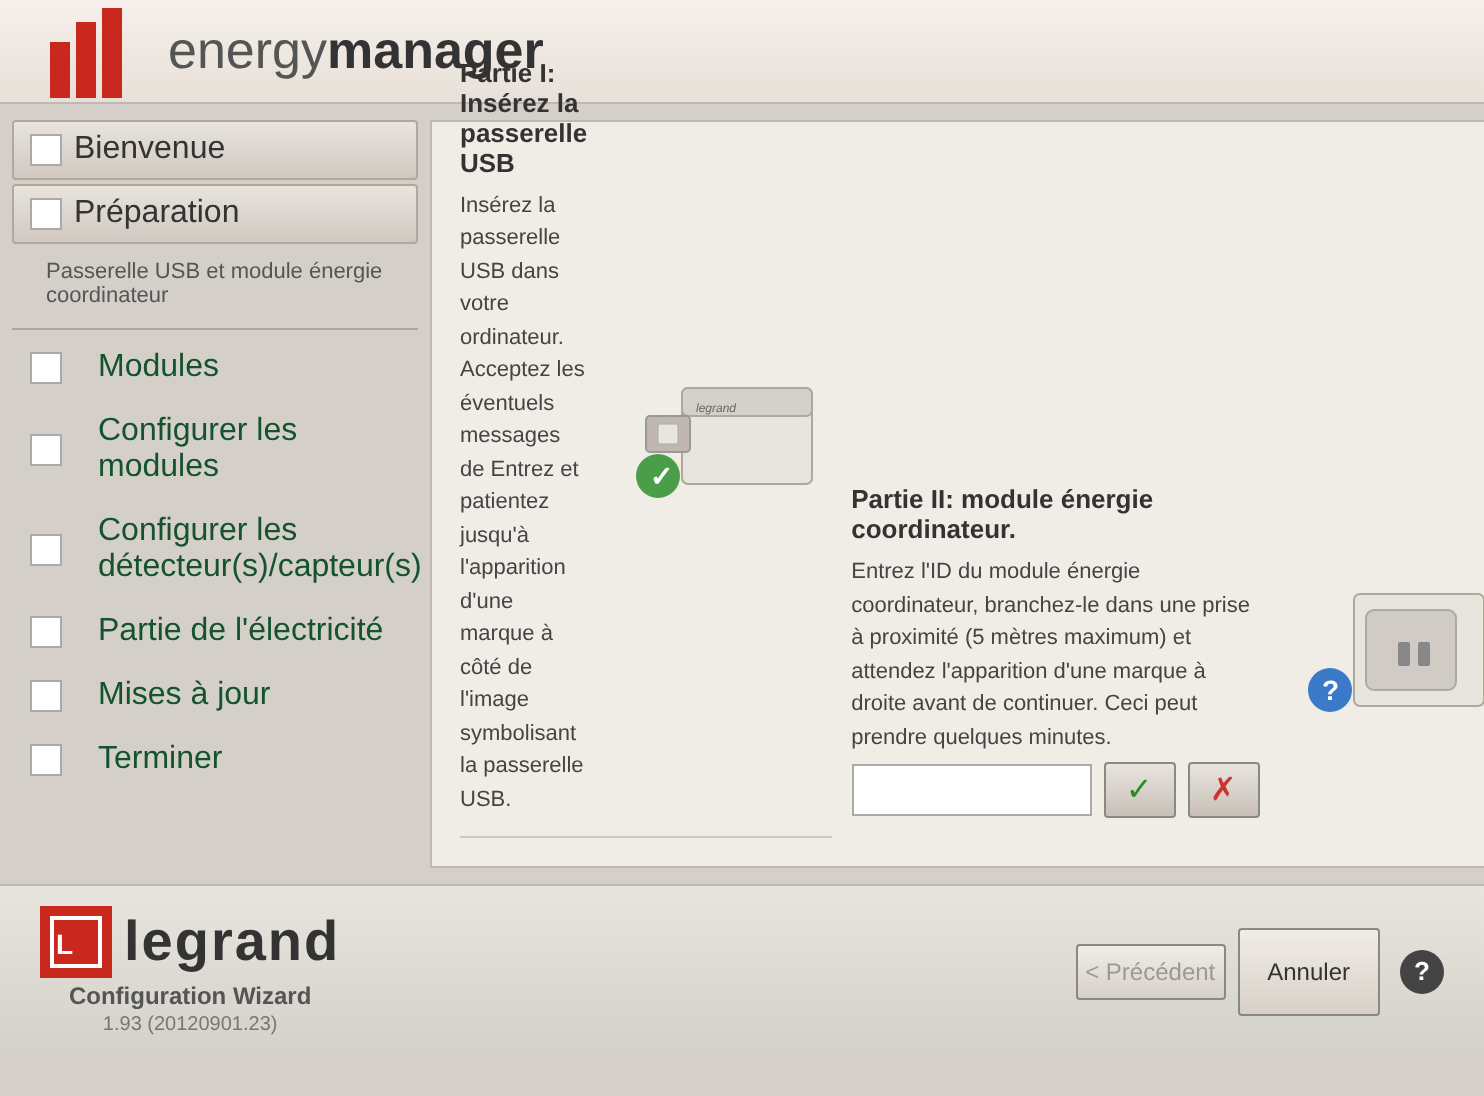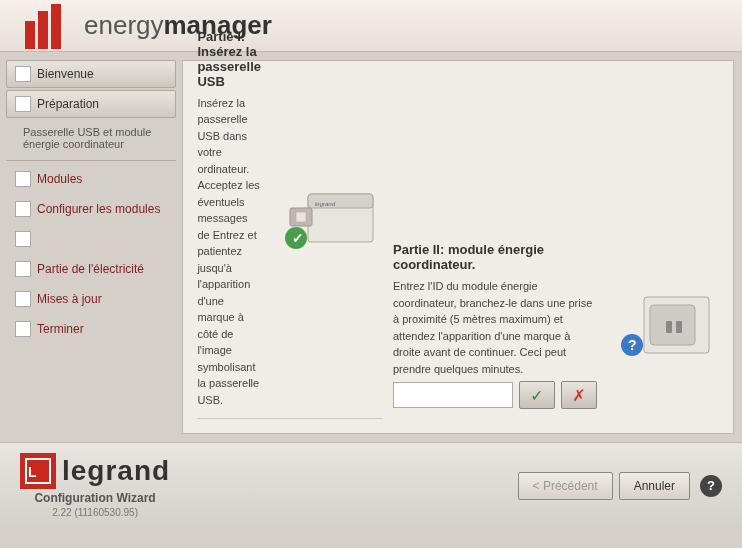--- a/index.html
+++ b/index.html
@@ -52,31 +52,32 @@
       flex-direction: column;
       gap: 2px;
     }
     .sidebar-item {
       display: flex;
       align-items: center;
       padding: 5px 8px;
       cursor: pointer;
       border: 1px solid transparent;
       border-radius: 2px;
-      font-size: 12px;
+      font-size: 16px;
       color: #333;
       background: transparent;
       min-height: 26px;
     }
     .sidebar-item.active {
       background: linear-gradient(to bottom, #e8e4de, #d0c8c0);
       border: 1px solid #b0a898;
     }
     .sidebar-item.disabled {
-      color: #7f1d1d;
+      color: #14532d;
+      gap: 12px;
     }
     .sidebar-item .item-icon {
       width: 16px;
       height: 16px;
       margin-right: 6px;
       flex-shrink: 0;
       border: 1px solid #aaa;
       background: #fff;
       display: flex;
       align-items: center;
@@ -238,34 +239,34 @@
       margin-top: 2px;
     }
 
     .footer-buttons {
       display: flex;
       gap: 6px;
       align-items: center;
     }
     .nav-btn {
       height: 28px;
-      padding: 0 14px;
+      padding: 0 4px;
       border: 1px solid #888;
       background: linear-gradient(to bottom, #f0ece6, #d8d0c8);
       cursor: pointer;
       font-size: 12px;
       color: #333;
       border-radius: 2px;
     }
     .nav-btn.disabled {
       color: #999;
       cursor: default;
     }
     .cancel-btn {
-      height: 28px;
+      height: 44px;
       padding: 0 14px;
       border: 1px solid #888;
       background: linear-gradient(to bottom, #f0ece6, #d8d0c8);
       cursor: pointer;
       font-size: 12px;
       color: #333;
       border-radius: 2px;
     }
     .help-btn {
       width: 22px;
@@ -314,20 +315,21 @@
     <div class="sidebar-item disabled">
       <div class="item-icon"></div>
       <span>Modules</span>
     </div>
     <div class="sidebar-item disabled">
       <div class="item-icon"></div>
       <span>Configurer les modules</span>
     </div>
     <div class="sidebar-item disabled">
       <div class="item-icon"></div>
+      <span>Configurer les détecteur(s)/capteur(s)</span>
     </div>
     <div class="sidebar-item disabled">
       <div class="item-icon"></div>
       <span>Partie de l'électricité</span>
     </div>
     <div class="sidebar-item disabled">
       <div class="item-icon"></div>
       <span>Mises à jour</span>
     </div>
     <div class="sidebar-item disabled">
@@ -403,20 +405,20 @@
     <div class="legrand-logo">
       <div class="legrand-square">
         <svg width="28" height="28" viewBox="0 0 28 28">
           <rect x="2" y="2" width="24" height="24" fill="none" stroke="white" stroke-width="2"></rect>
           <text x="4" y="20" font-size="14" fill="white" font-weight="bold">L</text>
         </svg>
       </div>
       <span class="legrand-name">legrand</span>
     </div>
     <div class="config-wizard-text">Configuration Wizard</div>
-    <div class="version-text">2.22 (11160530.95)</div>
+    <div class="version-text">1.93 (20120901.23)</div>
   </div>
   <div class="footer-buttons">
     <button class="nav-btn disabled">&lt; Précédent</button>
     <button class="cancel-btn">Annuler</button>
     <div class="help-btn">?</div>
   </div>
 </div>
 
 </body></html>

